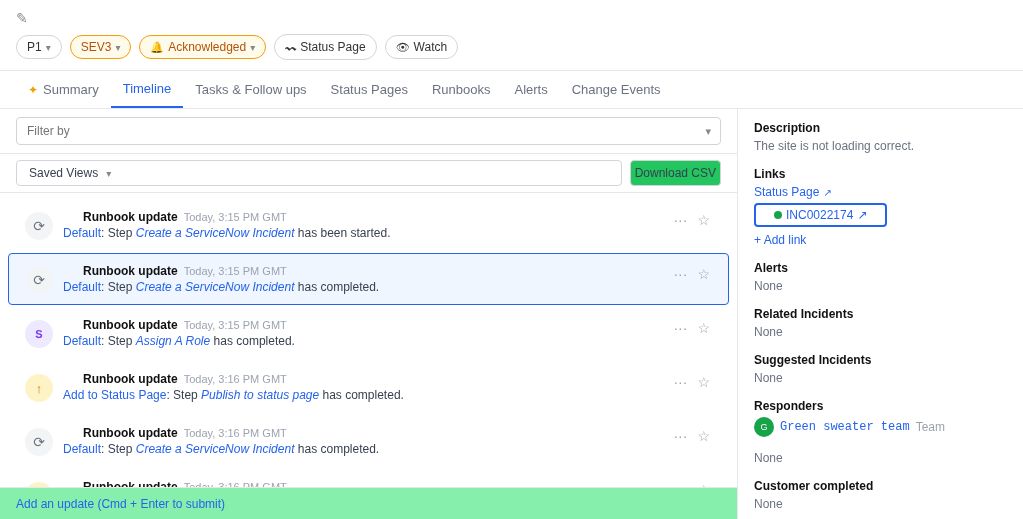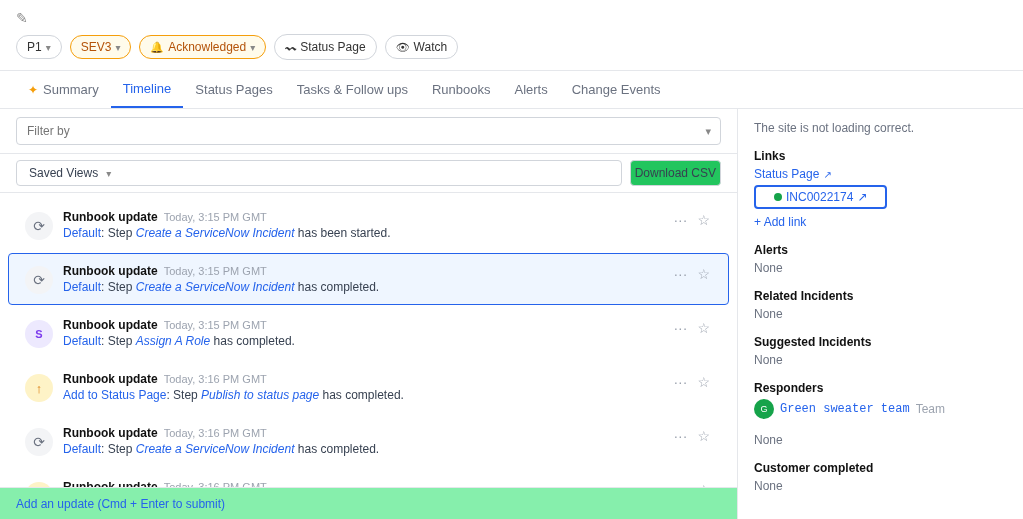--- a/index.html
+++ b/index.html
@@ -46,21 +46,21 @@
     .events-list { flex: 1; overflow-y: auto; padding: 4px 0; }
     .event-item { display: flex; align-items: flex-start; padding: 10px 16px; gap: 10px; border: 1px solid transparent; margin: 2px 8px; border-radius: 4px; }
     .event-item.selected { border-color: #2563eb; background: #eff6ff; }
     .event-avatar { width: 28px; height: 28px; border-radius: 50%; background: #e5e7eb; display: flex; align-items: center; justify-content: center; flex-shrink: 0; margin-top: 2px; font-size: 12px; color: #6b7280; }
     .event-avatar.runbook { background: #f3f4f6; }
     .event-avatar.status { background: #fef3c7; color: #d97706; }
     .event-avatar.role { background: #ede9fe; color: #7c3aed; }
 
     .event-content { flex: 1; min-width: 0; }
     .event-header { display: flex; align-items: center; gap: 6px; margin-bottom: 2px; }
-    .event-type { font-weight: 600; font-size: 12px; color: #111; }
+    .event-type { font-weight: 600; font-size: 12px; color: #111; margin-left: 20px; }
     .event-time { font-size: 11px; color: #9ca3af; }
     .event-desc { font-size: 12px; color: #374151; }
     .event-desc .link-text { color: #2563eb; font-style: italic; }
     .event-desc .label { color: #2563eb; }
 
     .event-actions { display: flex; align-items: center; gap: 6px; flex-shrink: 0; }
     .action-btn { background: none; border: none; cursor: pointer; color: #9ca3af; font-size: 14px; padding: 2px; }
 
     .add-update-bar { padding: 8px 16px; border-top: 1px solid #e5e7eb; background: #86efac; }
     .add-update-text { font-size: 12px; color: #2563eb; cursor: pointer; }
@@ -122,24 +122,24 @@
 
   <div class="tabs">
     <div class="tab">
       <span class="star-icon">✦</span>
       <span>Summary</span>
     </div>
     <div class="tab active">
       <span>Timeline</span>
     </div>
     <div class="tab">
+      <span>Tasks &amp; Follow ups</span>
+    </div>
+    <div class="tab">
       <span>Status Pages</span>
-    </div>
-    <div class="tab">
-      <span>Tasks &amp; Follow ups</span>
     </div>
     <div class="tab">
       <span>Runbooks</span>
     </div>
     <div class="tab">
       <span>Alerts</span>
     </div>
     <div class="tab">
       <span>Change Events</span>
     </div>
@@ -272,20 +272,21 @@
 
       <div class="add-update-bar">
         <span class="add-update-text">Add an update (Cmd + Enter to submit)</span>
       </div>
 
     </div>
 
     <div class="right-panel">
 
       <div class="rp-section">
+        <div class="rp-label">Description</div>
         <div class="rp-value">The site is not loading correct.</div>
       </div>
 
       <div class="rp-section">
         <div class="rp-label">Links</div>
         <div class="rp-links">
           <div class="rp-link">
             <span>Status Page</span>
             <span class="ext-icon">↗</span>
           </div>

